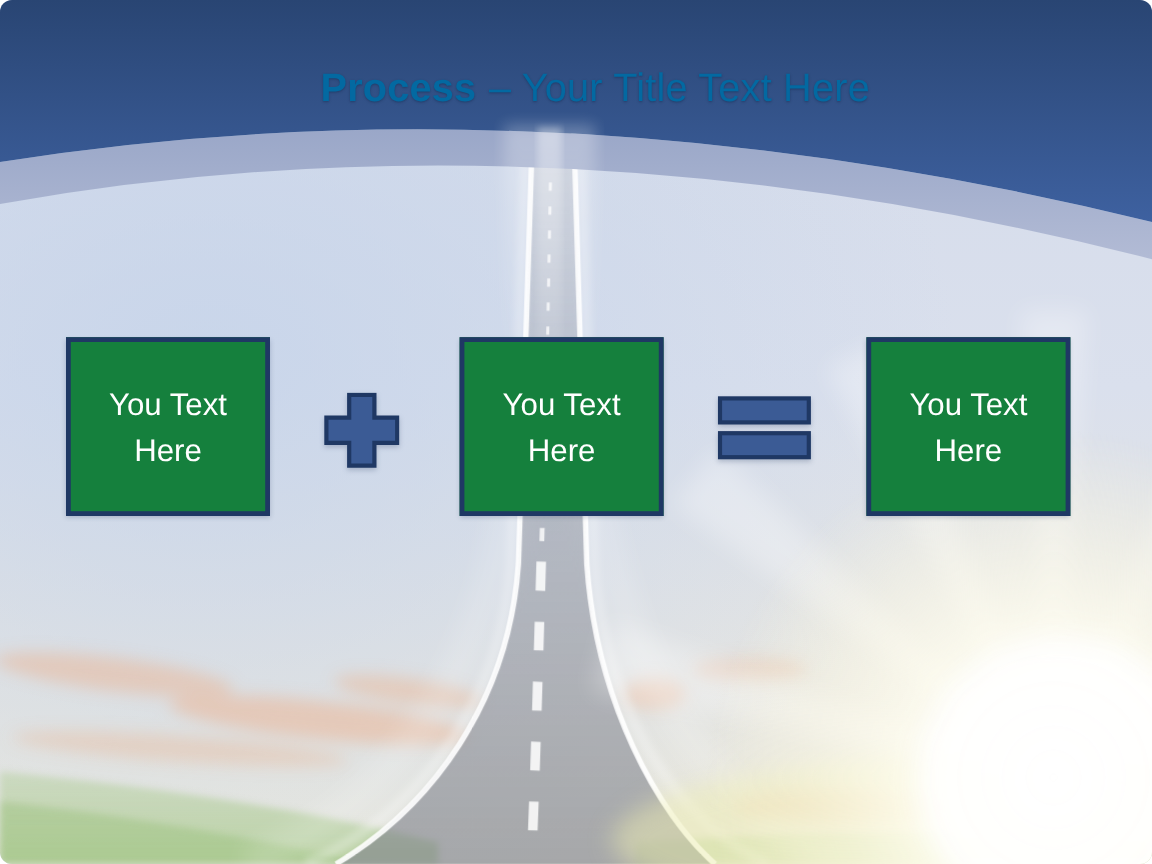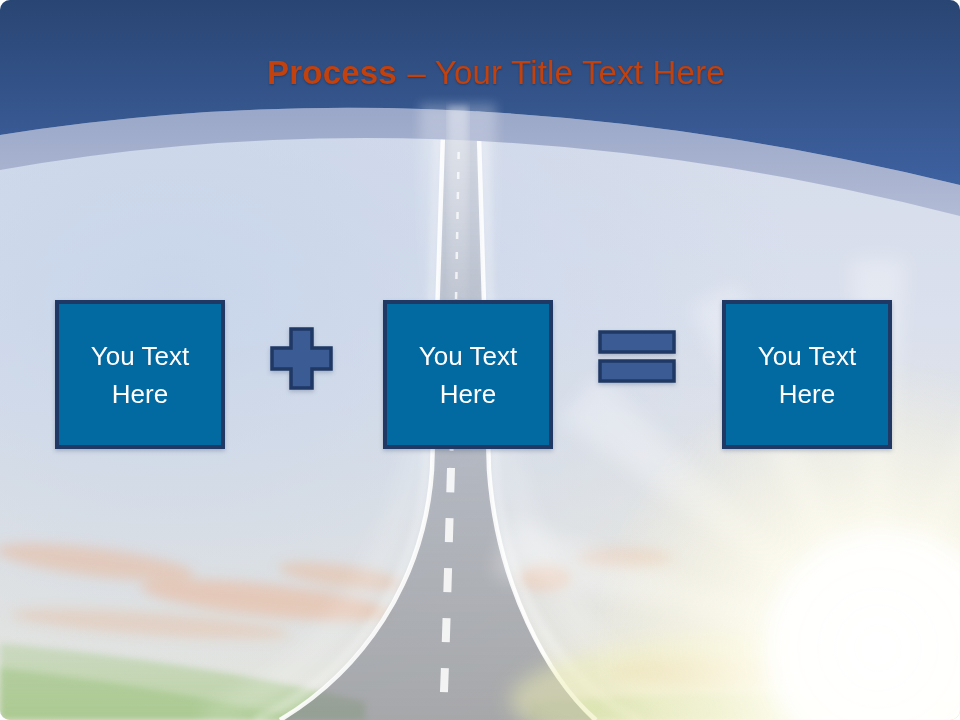--- a/index.html
+++ b/index.html
@@ -4,28 +4,28 @@
 <style>
   html,body{margin:0;padding:0;background:#ffffff;}
   .slide{
     position:relative;width:960px;height:720px;overflow:hidden;
     border-radius:10px;background:#d8dfec;
     font-family:"Liberation Sans",sans-serif;
   }
   .bg-svg{position:absolute;left:0;top:0;width:960px;height:720px;display:block;}
   .slide-title{
     position:absolute;top:54px;left:0;right:0;text-align:center;
-    padding-left:32px;color:#c2410c;font-size:33px;letter-spacing:.2px;
+    padding-left:32px;color:#0369a1;font-size:33px;letter-spacing:.2px;
     text-shadow:0 1px 2px rgba(10,25,55,.35);white-space:nowrap;
   }
   .slide-title .t-bold{font-weight:700;}
   .slide-title .t-rest{font-weight:400;margin-left:.32em;}
   .pbox{
-    position:absolute;top:300px;width:170px;height:149px;box-sizing:border-box;
-    background:#0369a1;border:4px solid #1f3864;
+    position:absolute;top:281px;width:170px;height:149px;box-sizing:border-box;
+    background:#15803d;border:4px solid #1f3864;
     display:flex;flex-direction:column;align-items:center;justify-content:center;
     color:#ffffff;font-size:26px;line-height:38px;text-align:center;
     box-shadow:0 2px 4px rgba(30,50,90,.25);
   }
   .pbox.b1{left:55px;} .pbox.b2{left:383px;} .pbox.b3{left:722px;}
   .op-svg{position:absolute;display:block;filter:drop-shadow(0 2px 2px rgba(30,50,90,.25));}
   .op-plus{left:270px;top:327px;}
   .op-equals{left:598px;top:330px;}
 </style>
 </head>

